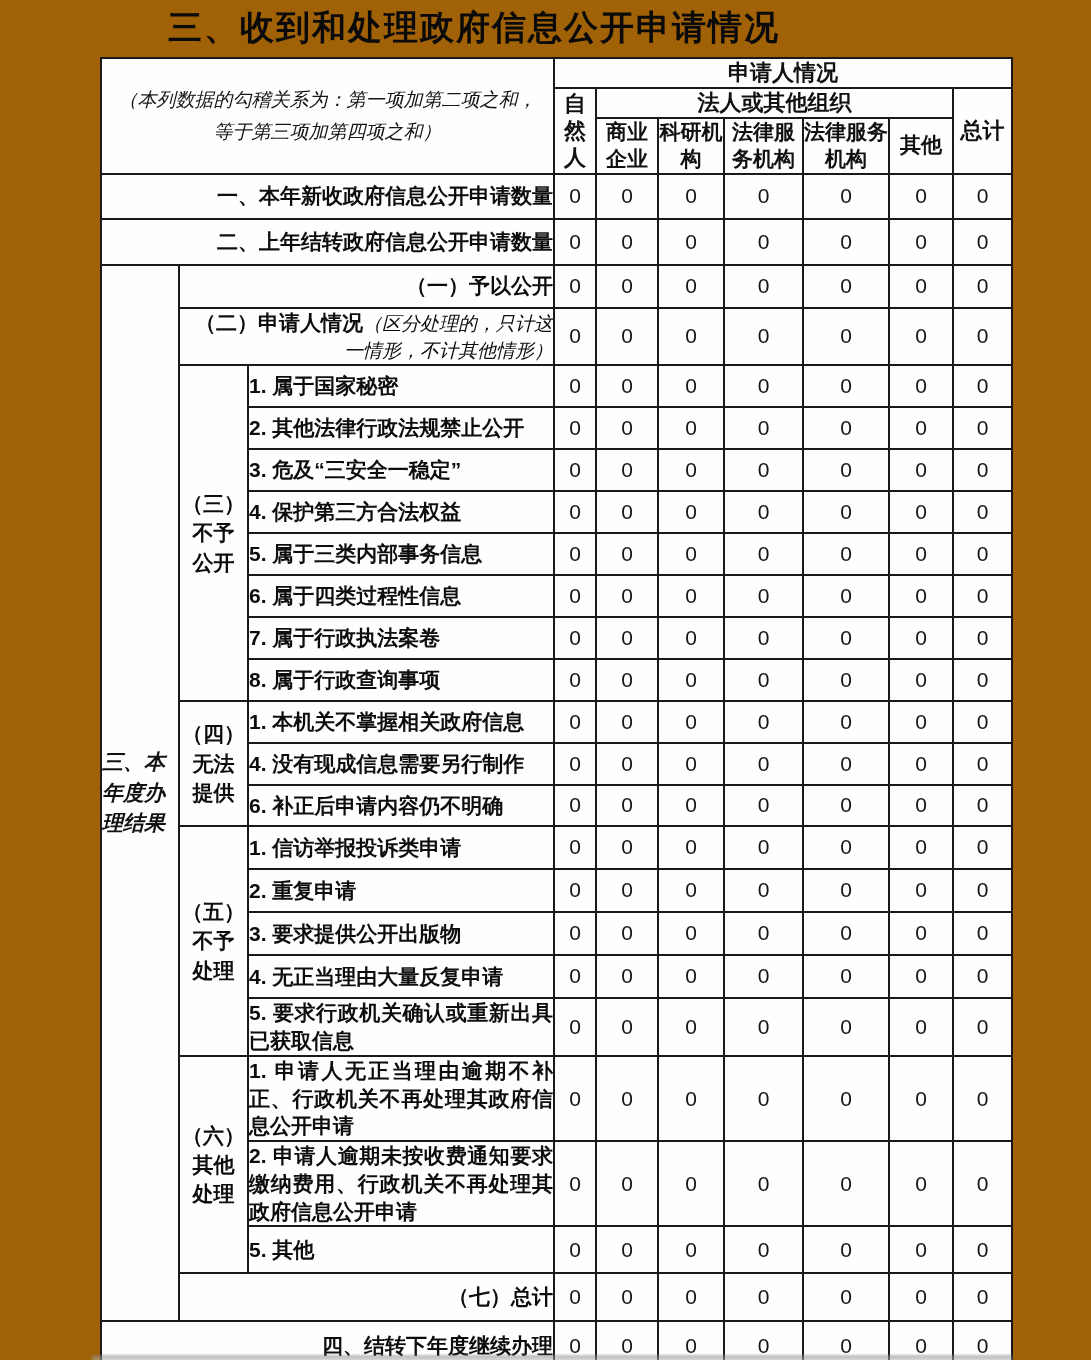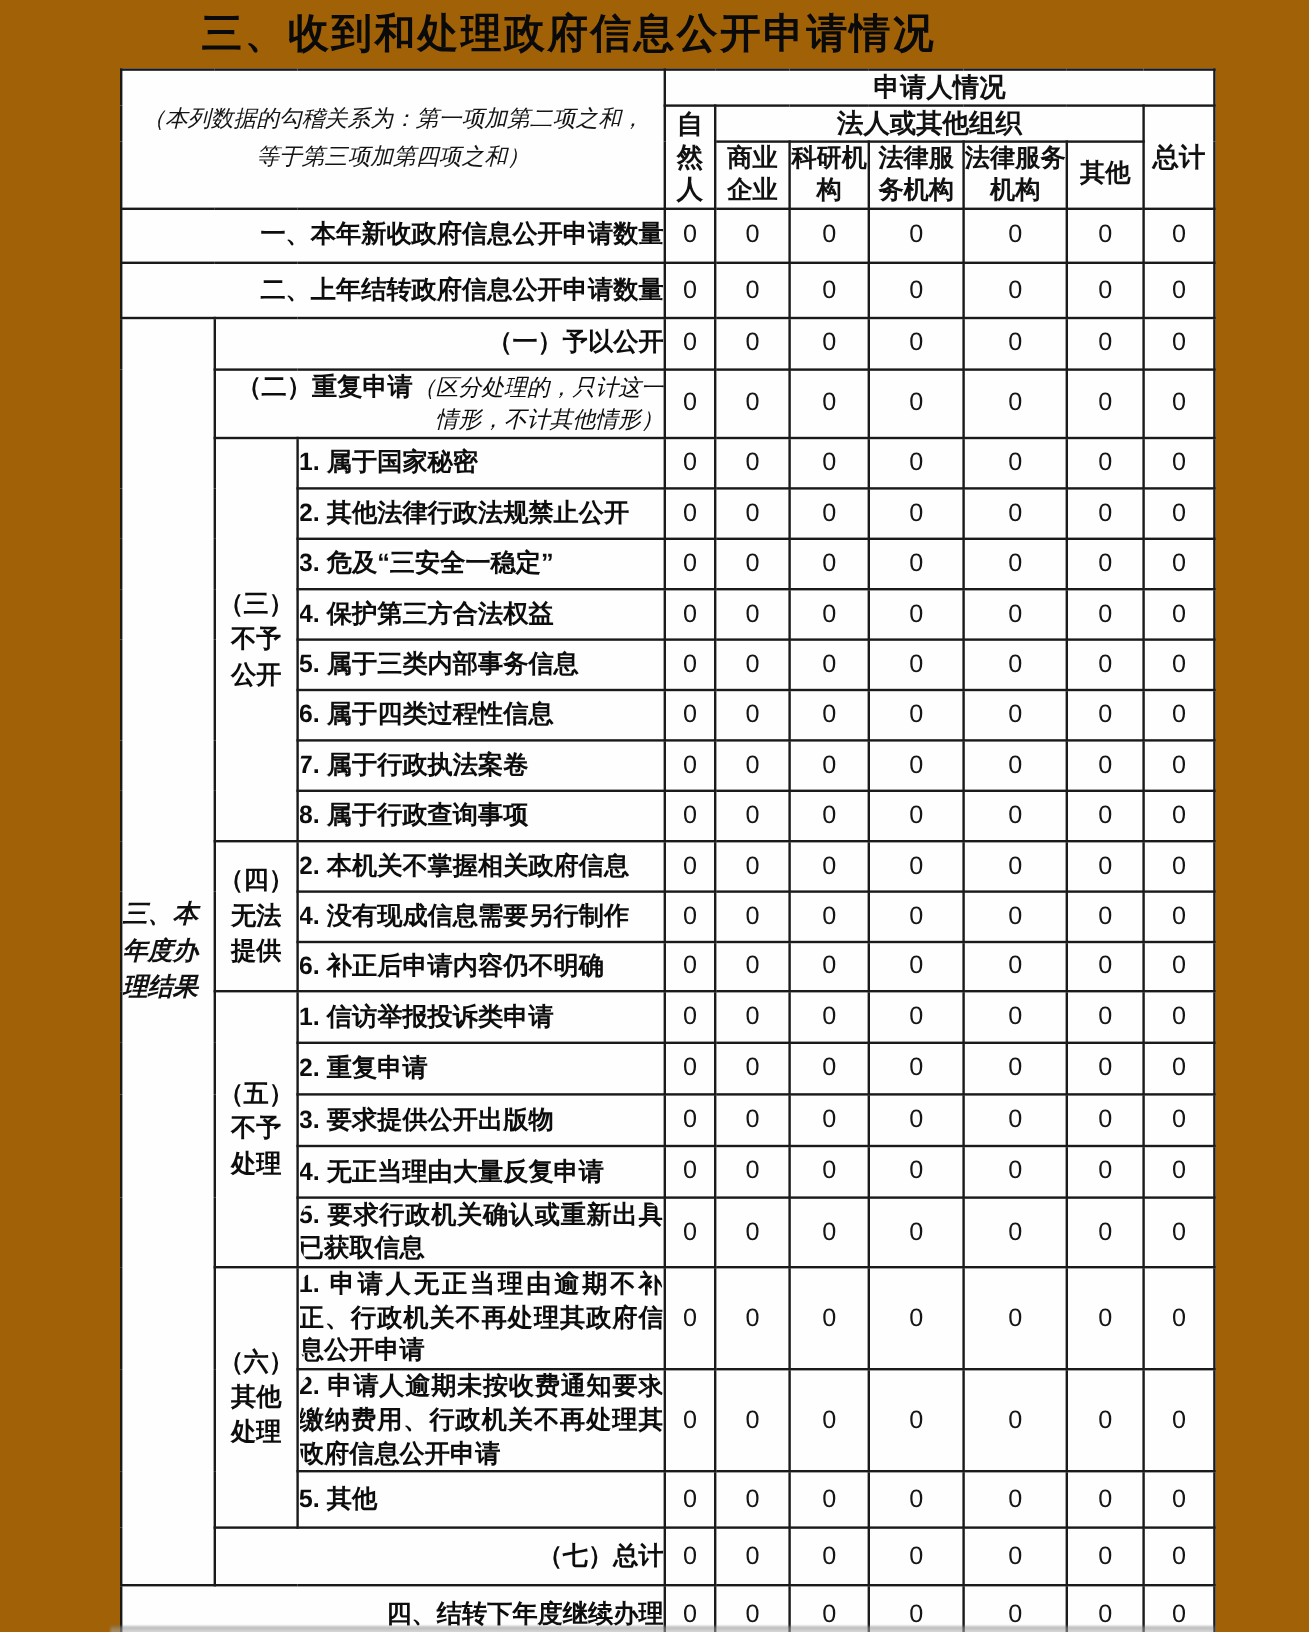--- a/index.html
+++ b/index.html
@@ -10,21 +10,21 @@
         background:#fefefe;}
   table.doc td{border:2.5px solid #1a1a1a;padding:0;vertical-align:middle;overflow:hidden;}
   .hdr{font-weight:700;font-size:22px;text-align:center;padding:2px 5px;word-break:break-all;line-height:1.25;margin-top:36px;}
   .hdr-sub{font-size:21px;}
   .vcol div{width:24px;margin:0 auto;word-break:break-all;line-height:27px;text-align:center;}
   .note-cell{vertical-align:middle;}
   .note{font-family:"Liberation Serif", serif;font-style:italic;font-weight:400;font-size:19px;
         line-height:1.65;padding:2px 14px;text-align:center;color:#151515;}
   .lbl{font-weight:700;font-size:21px;text-align:right;padding:3px 8px 3px 11px;line-height:1.32;
         word-break:break-all;color:#0d0d0d;}
-  .item{padding-left:13px;text-align:justify;text-justify:inter-ideograph;border-radius:19px;}
+  .item{padding-left:13px;text-align:justify;text-justify:inter-ideograph;}
   .kai{font-family:"Liberation Serif", serif;font-style:italic;font-weight:400;font-size:19px;}
   .grp{font-weight:700;font-size:21px;text-align:center;line-height:1.4;color:#0d0d0d;}
   .sec{font-weight:700;font-size:21px;text-align:left;vertical-align:middle;padding:0 3px 0 8px;}
   .sec div{width:66px;word-break:break-all;line-height:1.45;font-style:italic;}
   .v{text-align:center;font-size:21px;font-weight:400;color:#151515;}
   .scan-shadow{position:absolute;left:92px;top:1355px;width:920px;height:9px;
         background:linear-gradient(to bottom,#7d7d7d 0%,#b5b5b5 55%,rgba(255,255,255,0) 100%);
         opacity:.55;filter:blur(1px);}
 </style>
 </head>
@@ -100,21 +100,21 @@
       <td class="v">0</td>
       <td class="v">0</td>
       <td class="v">0</td>
       <td class="v">0</td>
       <td class="v">0</td>
       <td class="v">0</td>
     </tr>
 
     <tr style="height:50px">
       <td class="lbl" colspan="2">
-        <span>（二）重复申请</span><span class="kai">（区分处理的，只计这一情形，不计其他情形）</span>
+        <span>（二）申请人情况</span><span class="kai">（区分处理的，只计这一情形，不计其他情形）</span>
       </td>
       <td class="v">0</td>
       <td class="v">0</td>
       <td class="v">0</td>
       <td class="v">0</td>
       <td class="v">0</td>
       <td class="v">0</td>
       <td class="v">0</td>
     </tr>
 
@@ -203,21 +203,21 @@
       <td class="v">0</td>
       <td class="v">0</td>
     </tr>
 
     <tr style="height:42px">
       <td class="grp" rowspan="3">
         <div>（四）</div>
         <div>无法</div>
         <div>提供</div>
       </td>
-      <td class="lbl item">2. 本机关不掌握相关政府信息</td>
+      <td class="lbl item">1. 本机关不掌握相关政府信息</td>
       <td class="v">0</td>
       <td class="v">0</td>
       <td class="v">0</td>
       <td class="v">0</td>
       <td class="v">0</td>
       <td class="v">0</td>
       <td class="v">0</td>
     </tr>
     <tr style="height:42px">
       <td class="lbl item">4. 没有现成信息需要另行制作</td>

